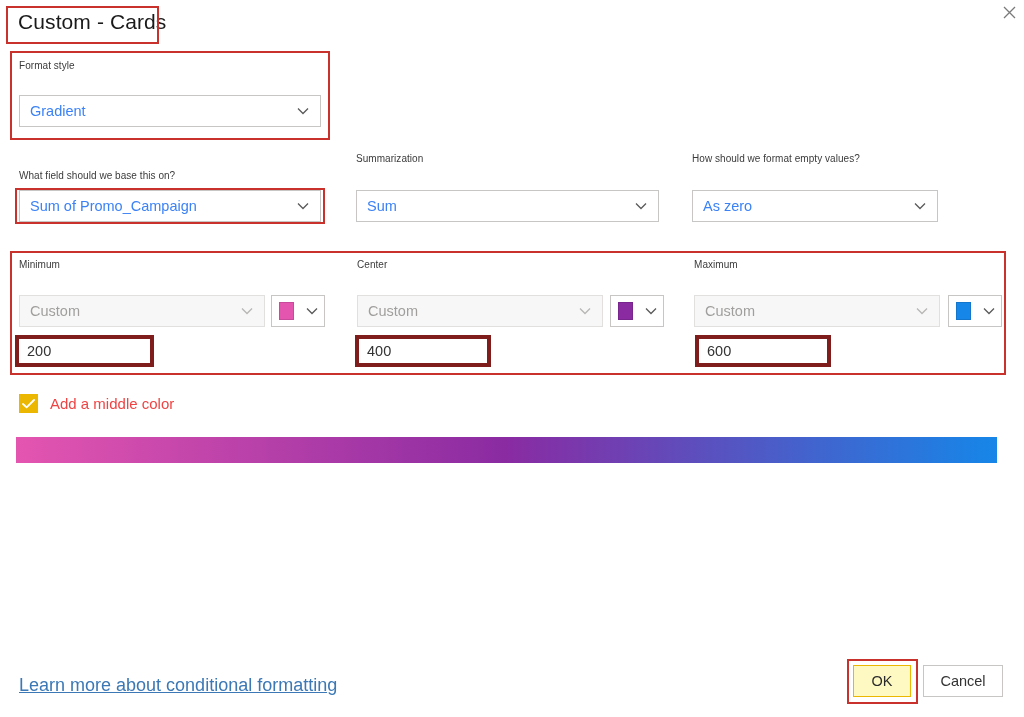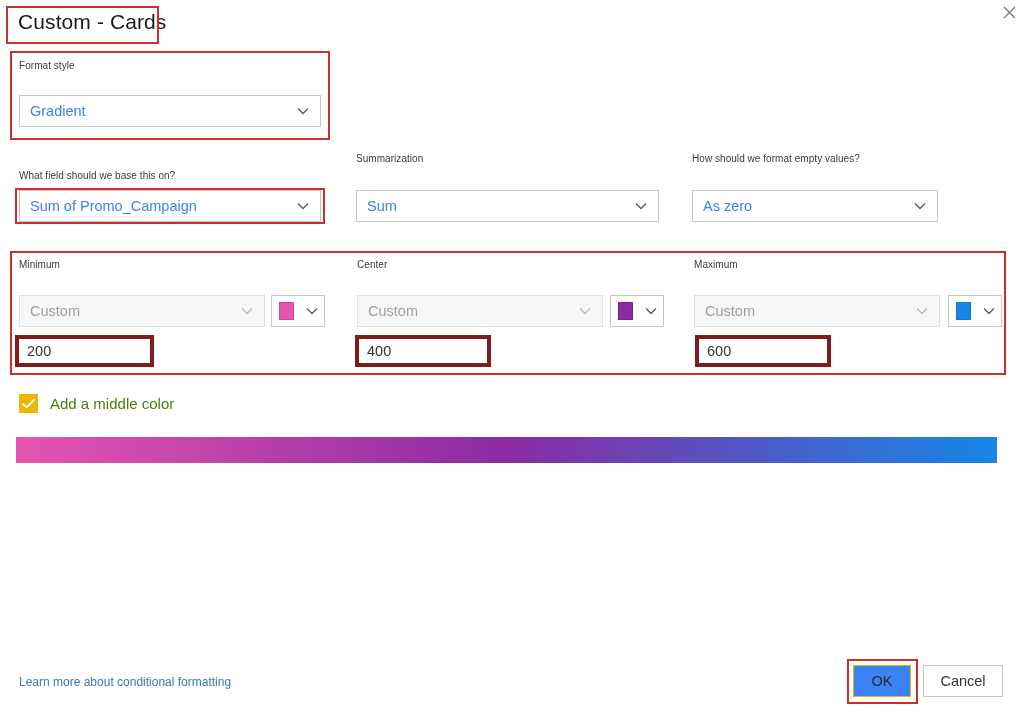--- a/index.html
+++ b/index.html
@@ -133,40 +133,41 @@
     background: #ebb700;
     display: flex;
     align-items: center;
     justify-content: center;
     box-sizing: border-box;
   }
   .cb-box svg { display:block; }
   .cb-label {
     margin-left: 12px;
     font-size: 15px;
-    color: #4d7c0f;
+    color: #ef4444;
     white-space: nowrap;
   }
 
   
   .gradient-bar {
     position: absolute;
     left: 16px;
     top: 437px;
     width: 981px;
     height: 26px;
   }
 
   
   .learn-link {
     position: absolute;
     left: 19px;
     top: 675px;
-    font-size: 12px;
+    font-size: 18px;
     color: #3b78b5;
+    text-decoration: underline;
     cursor: pointer;
     white-space: nowrap;
   }
 
   .btn {
     box-sizing: border-box;
     position: absolute;
     height: 32px;
     display: flex;
     align-items: center;
@@ -174,21 +175,21 @@
     font-size: 14.5px;
     cursor: pointer;
     border: 1px solid #c8c6c4;
     background: #ffffff;
     color: #333333;
   }
   .btn-ok {
     left: 853px;
     top: 665px;
     width: 58px;
-    background: #3b82f6;
+    background: #fef9c3;
     border-color: #ebb700;
     color: #2b2b2b;
   }
   .btn-cancel {
     left: 923px;
     top: 665px;
     width: 80px;
   }
 
   

